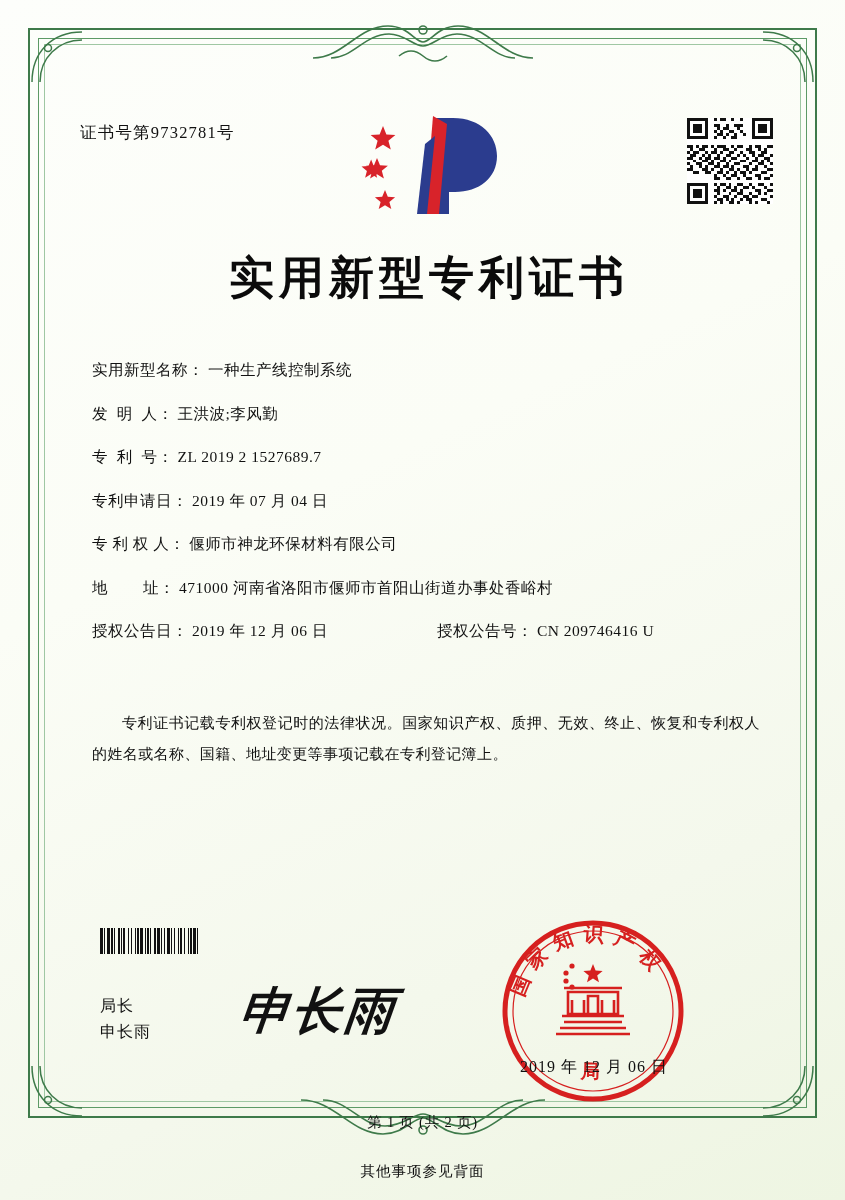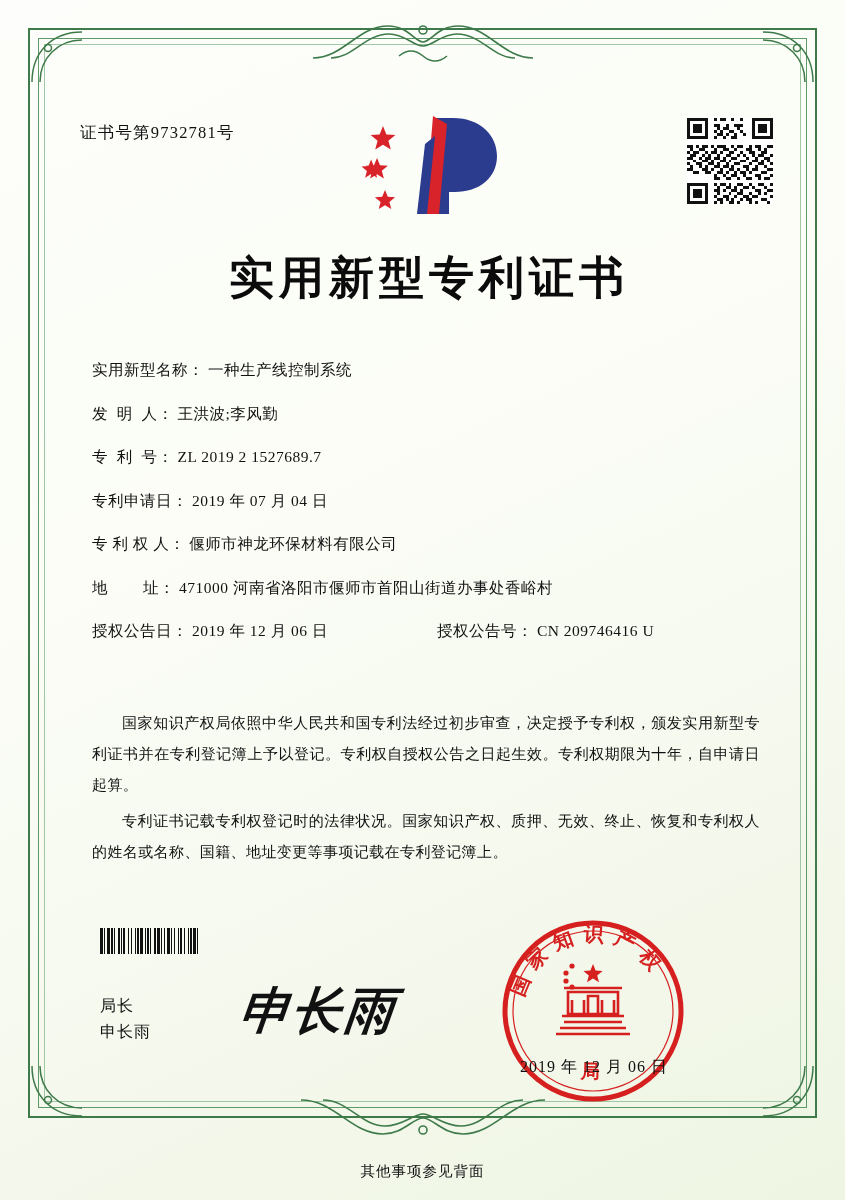--- a/index.html
+++ b/index.html
@@ -517,21 +517,20 @@
     </div>
     <div class="field-row pair">
       <span class="field-label">授权公告日：</span>
       <span class="field-value">2019 年 12 月 06 日</span>
       <span class="field-label2">授权公告号：</span>
       <span class="field-value2">CN 209746416 U</span>
     </div>
   </div>
 
   <div class="paragraphs">
-    <p>国家知识产权局依照中华人民共和国专利法经过初步审查，决定授予专利权，颁发实用新型专利证书并在专利登记簿上予以登记。专利权自授权公告之日起生效。专利权期限为十年，自申请日起算。</p>
     <p>专利证书记载专利权登记时的法律状况。国家知识产权、质押、无效、终止、恢复和专利权人的姓名或名称、国籍、地址变更等事项记载在专利登记簿上。</p>
   </div>
 
   <div class="barcode" id="barcode">
       <i style="width:3px"></i>
       <i style="width:1px;background:transparent"></i>
       <i style="width:1px"></i>
       <i style="width:2px;background:transparent"></i>
       <i style="width:3px"></i>
       <i style="width:1px;background:transparent"></i>
@@ -625,15 +624,16 @@
       <path d="M95 48 l2.6 6.5 7 .4 -5.4 4.5 1.8 6.9 -6 -3.7 -6 3.7 1.8 -6.9 -5.4 -4.5 7 -.4z"></path>
       <circle cx="74" cy="50" r="2.6"></circle>
       <circle cx="68" cy="57" r="2.6"></circle>
       <circle cx="68" cy="65" r="2.6"></circle>
       <circle cx="74" cy="71" r="2.6"></circle>
     </g>
   </svg>
 
   <div class="seal-date">2019 年 12 月 06 日</div>
 
+  <div class="page-num">第 1 页 (共 2 页)</div>
   <div class="footnote">其他事项参见背面</div>
 
 </div>
 
 </body></html>

